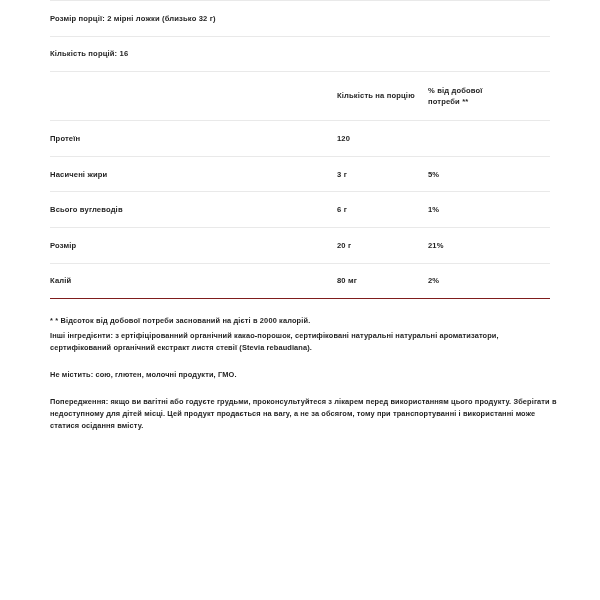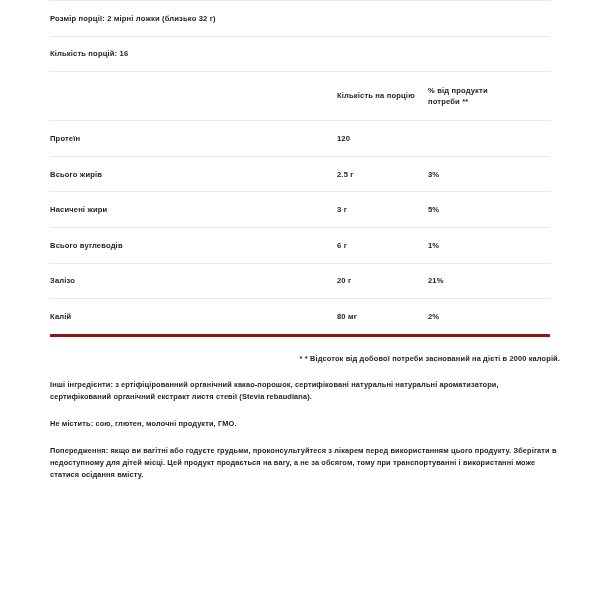--- a/index.html
+++ b/index.html
@@ -63,49 +63,48 @@
   }
   .head-cap {
     display: block;
     font-size: 7.6px;
     font-weight: bold;
     color: #1f1f1f;
     line-height: 1.5;
   }
 
   .last-row {
-    border-bottom: 3px solid #7f1d1d;
+    border-bottom: 1px solid #7f1d1d;
   }
 
   
   .notes {
     margin: 0;
     padding: 0;
     width: 510px;
     margin-left: 50px;
   }
 
   .footnote {
     font-size: 7.4px;
     font-weight: bold;
     color: #1f1f1f;
     letter-spacing: 0.15px;
     line-height: 1.5;
     margin-top: 16px;
     margin-bottom: 0;
-    text-align: right;
   }
 
   .paragraph {
     font-size: 7.4px;
     font-weight: bold;
     color: #1f1f1f;
     letter-spacing: 0.12px;
     line-height: 1.62;
-    margin-top: 15px;
+    margin-top: 4px;
     margin-bottom: 0;
   }
 
   .paragraph.tight {
     margin-top: 15px;
   }
 </style>
 </head>
 <body>
 
@@ -126,52 +125,47 @@
       <tr class="serving-row">
         <td colspan="3">Кількість порцій: 16</td>
       </tr>
 
       <tr class="head-row">
         <td></td>
         <td>
           <span class="head-cap">Кількість на порцію</span>
         </td>
         <td>
-          <span class="head-cap">% від продукти</span>
+          <span class="head-cap">% від добової</span>
           <span class="head-cap">потреби **</span>
         </td>
       </tr>
 
       <tr>
         <td>Протеїн</td>
         <td>120</td>
         <td></td>
       </tr>
 
-      <tr>
-        <td>Всього жирів</td>
-        <td>2.5 г</td>
-        <td>3%</td>
-      </tr>
 
       <tr>
         <td>Насичені жири</td>
         <td>3 г</td>
         <td>5%</td>
       </tr>
 
       <tr>
         <td>Всього вуглеводів</td>
         <td>6 г</td>
         <td>1%</td>
       </tr>
 
 
       <tr>
-        <td>Залізо</td>
+        <td>Розмір</td>
         <td>20 г</td>
         <td>21%</td>
       </tr>
 
 
 
 
       <tr class="last-row">
         <td>Калій</td>
         <td>80 мг</td>

